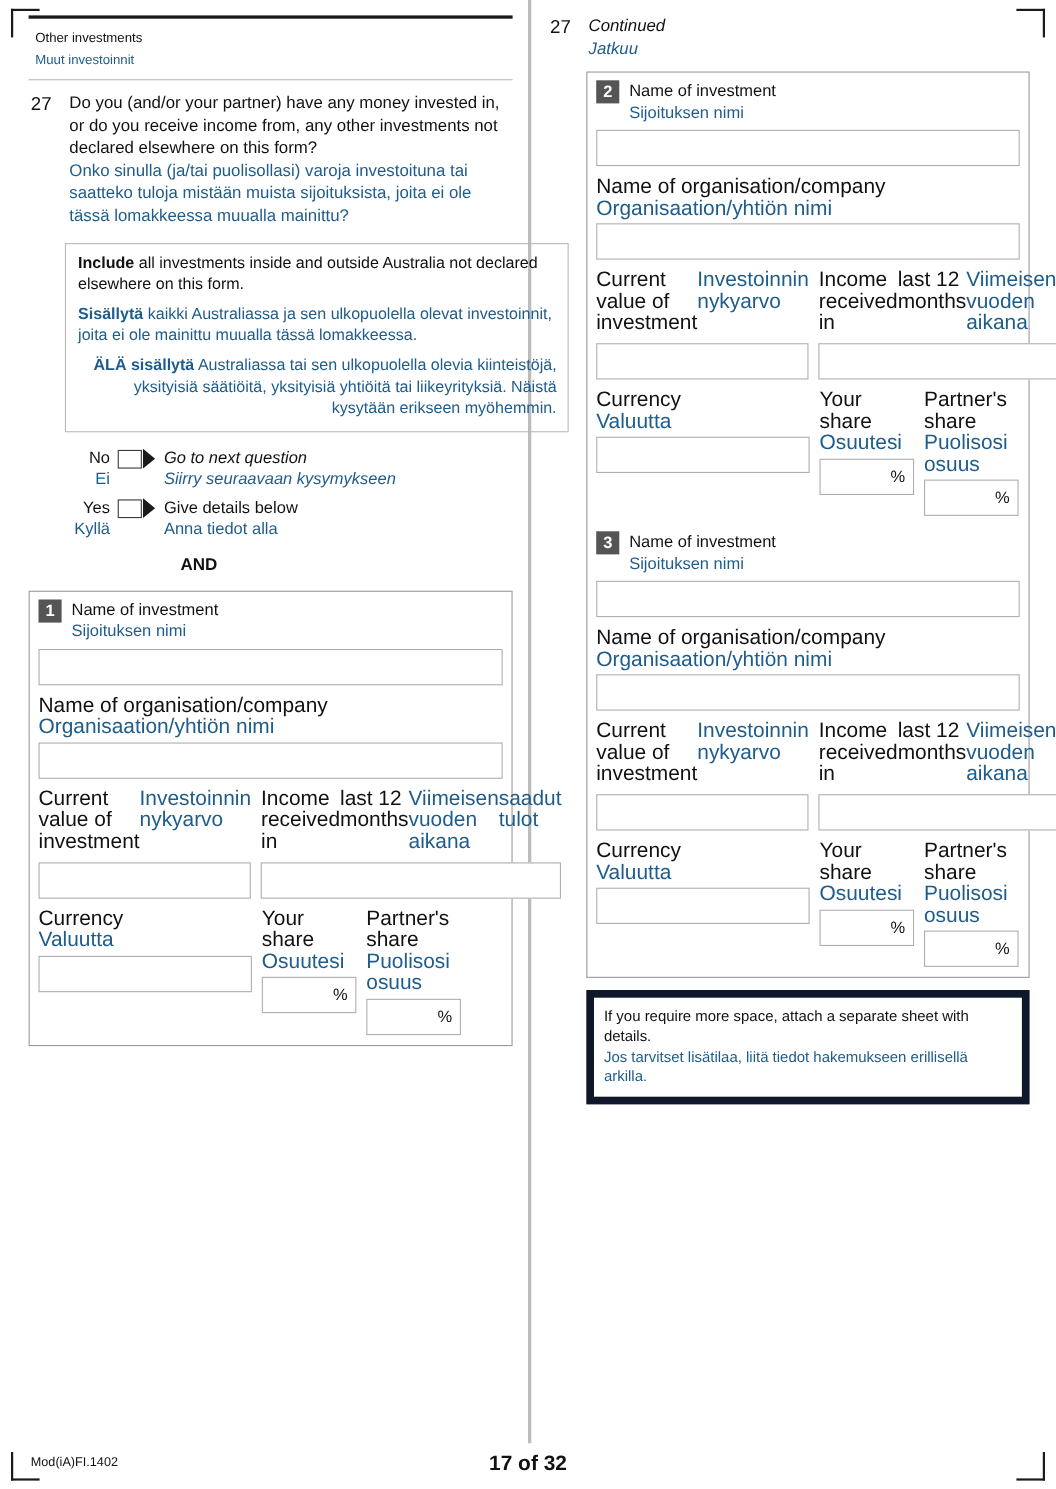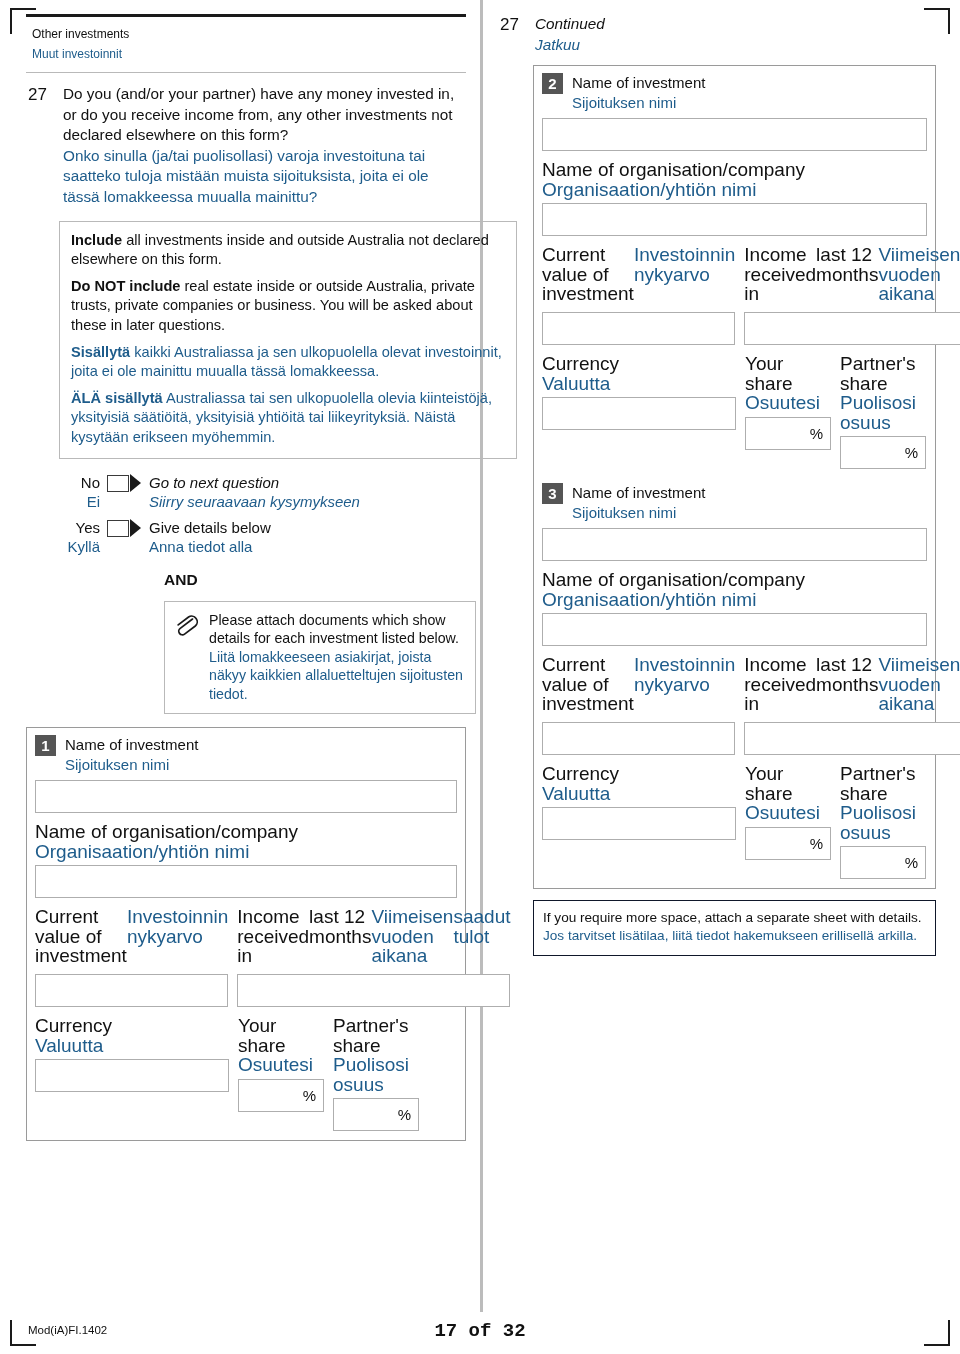--- a/index.html
+++ b/index.html
@@ -44,21 +44,21 @@
   .qbody { font-size: 15.3px; line-height: 20.6px; }
 
   
   .instr-box {
     border: 1px solid #b9b9b9;
     margin: 13px 0 0 33px;
     width: 458px;
     padding: 9px 10px 10px 11px;
   }
   .instr-p { font-size: 14.6px; line-height: 19.6px; margin-bottom: 7px; }
-  .instr-p:last-child { margin-bottom: 0; }
+  .instr-p:last-child { margin-bottom: 0; text-align: right; }
   .instr-p b { font-weight: bold; }
 
   
   .yn-wrap { margin: 14px 0 0 33px; }
   .yn-row { display: flex; align-items: flex-start; margin-bottom: 2px; }
   .yn-labels { width: 48px; text-align: right; padding-right: 7px; font-size: 15px; line-height: 19px; }
   .yn-check { position: relative; width: 42px; padding-top: 2px; }
   .checkbox { width: 22px; height: 17px; border: 1.4px solid #3a3a3a; background: #fff; display: inline-block; }
   .tri {
     width: 0; height: 0;
@@ -115,26 +115,26 @@
   .pct-field {
     border: 1px solid #aeaeae; background: #fff; height: 33px;
     display: flex; align-items: center; justify-content: flex-end;
     padding-right: 7px; font-size: 15px; color: #111;
   }
 
   .stack-lbl { min-height: 44px; display: flex; flex-direction: row; justify-content: flex-end; }
   .stack-lbl.tall { min-height: 63px; }
 
   
-  .note-box { border: 1px solid #0f172a; margin-top: 11px; padding: 8px 9px 9px 9px; }
+  .note-box { border: 7px solid #0f172a; margin-top: 11px; padding: 8px 9px 9px 9px; }
   .note-box p { font-size: 13.6px; line-height: 18.2px; }
 
   
   .footer-code { position: absolute; left: 28px; bottom: 18px; font-size: 11.5px; color: #111; }
-  .footer-page { position: absolute; left: 0; right: 0; bottom: 12px; text-align: center; font-size: 19px; font-weight: bold; font-family: Liberation Mono, monospace; }
+  .footer-page { position: absolute; left: 0; right: 0; bottom: 12px; text-align: center; font-size: 19px; font-weight: bold; }
 </style>
 </head>
 <body>
 
 <div class="page">
 
   <div class="crop tl"></div>
   <div class="crop tr"></div>
   <div class="crop bl"></div>
   <div class="crop br"></div>
@@ -152,23 +152,20 @@
       <div class="qnum">27</div>
       <div class="qbody">
         <div class="en">Do you (and/or your partner) have any money invested in, or do you receive income from, any other investments not declared elsewhere on this form?</div>
         <div class="fi">Onko sinulla (ja/tai puolisollasi) varoja investoituna tai saatteko tuloja mistään muista sijoituksista, joita ei ole tässä lomakkeessa muualla mainittu?</div>
       </div>
     </div>
 
     <div class="instr-box">
       <p class="instr-p en">
         <b>Include</b><span> all investments inside and outside Australia not declared elsewhere on this form.</span>
-      </p>
-      <p class="instr-p en">
-        <b>Do NOT include</b><span> real estate inside or outside Australia, private trusts, private companies or business. You will be asked about these in later questions.</span>
       </p>
       <p class="instr-p fi">
         <b>Sisällytä</b><span> kaikki Australiassa ja sen ulkopuolella olevat investoinnit, joita ei ole mainittu muualla tässä lomakkeessa.</span>
       </p>
       <p class="instr-p fi">
         <b>ÄLÄ sisällytä</b><span> Australiassa tai sen ulkopuolella olevia kiinteistöjä, yksityisiä säätiöitä, yksityisiä yhtiöitä tai liikeyrityksiä.  Näistä kysytään erikseen myöhemmin.</span>
       </p>
     </div>
 
     <div class="yn-wrap">
@@ -200,31 +197,20 @@
           <div class="en">Give details below</div>
           <div class="fi">Anna tiedot alla</div>
         </div>
       </div>
     </div>
 
     <div class="and-wrap">
       <div class="en">AND</div>
     </div>
 
-    <div class="attach-box">
-      <div class="clip">
-        <svg width="24" height="26" viewBox="0 0 24 26" fill="none">
-          <path d="M17.5 5.2 L6.6 16.1 a3.6 3.6 0 0 0 5.1 5.1 L21.2 11.7 a5.6 5.6 0 0 0 -7.9 -7.9 L4.1 13.0" stroke="#1a1a1a" stroke-width="1.7" stroke-linecap="round" fill="none" transform="rotate(8 12 13)"></path>
-        </svg>
-      </div>
-      <div class="attach-text">
-        <div class="en">Please attach documents which show details for each investment listed below.</div>
-        <div class="fi">Liitä lomakkeeseen asiakirjat, joista näkyy kaikkien allaluetteltujen sijoitusten tiedot.</div>
-      </div>
-    </div>
 
     <div class="inv-outer" style="margin-top:13px;">
       <div class="inv-block">
         <div class="inv-head">
           <div class="badge">1</div>
           <div class="lbl">
             <div class="en">Name of investment</div>
             <div class="fi">Sijoituksen nimi</div>
           </div>
         </div>

